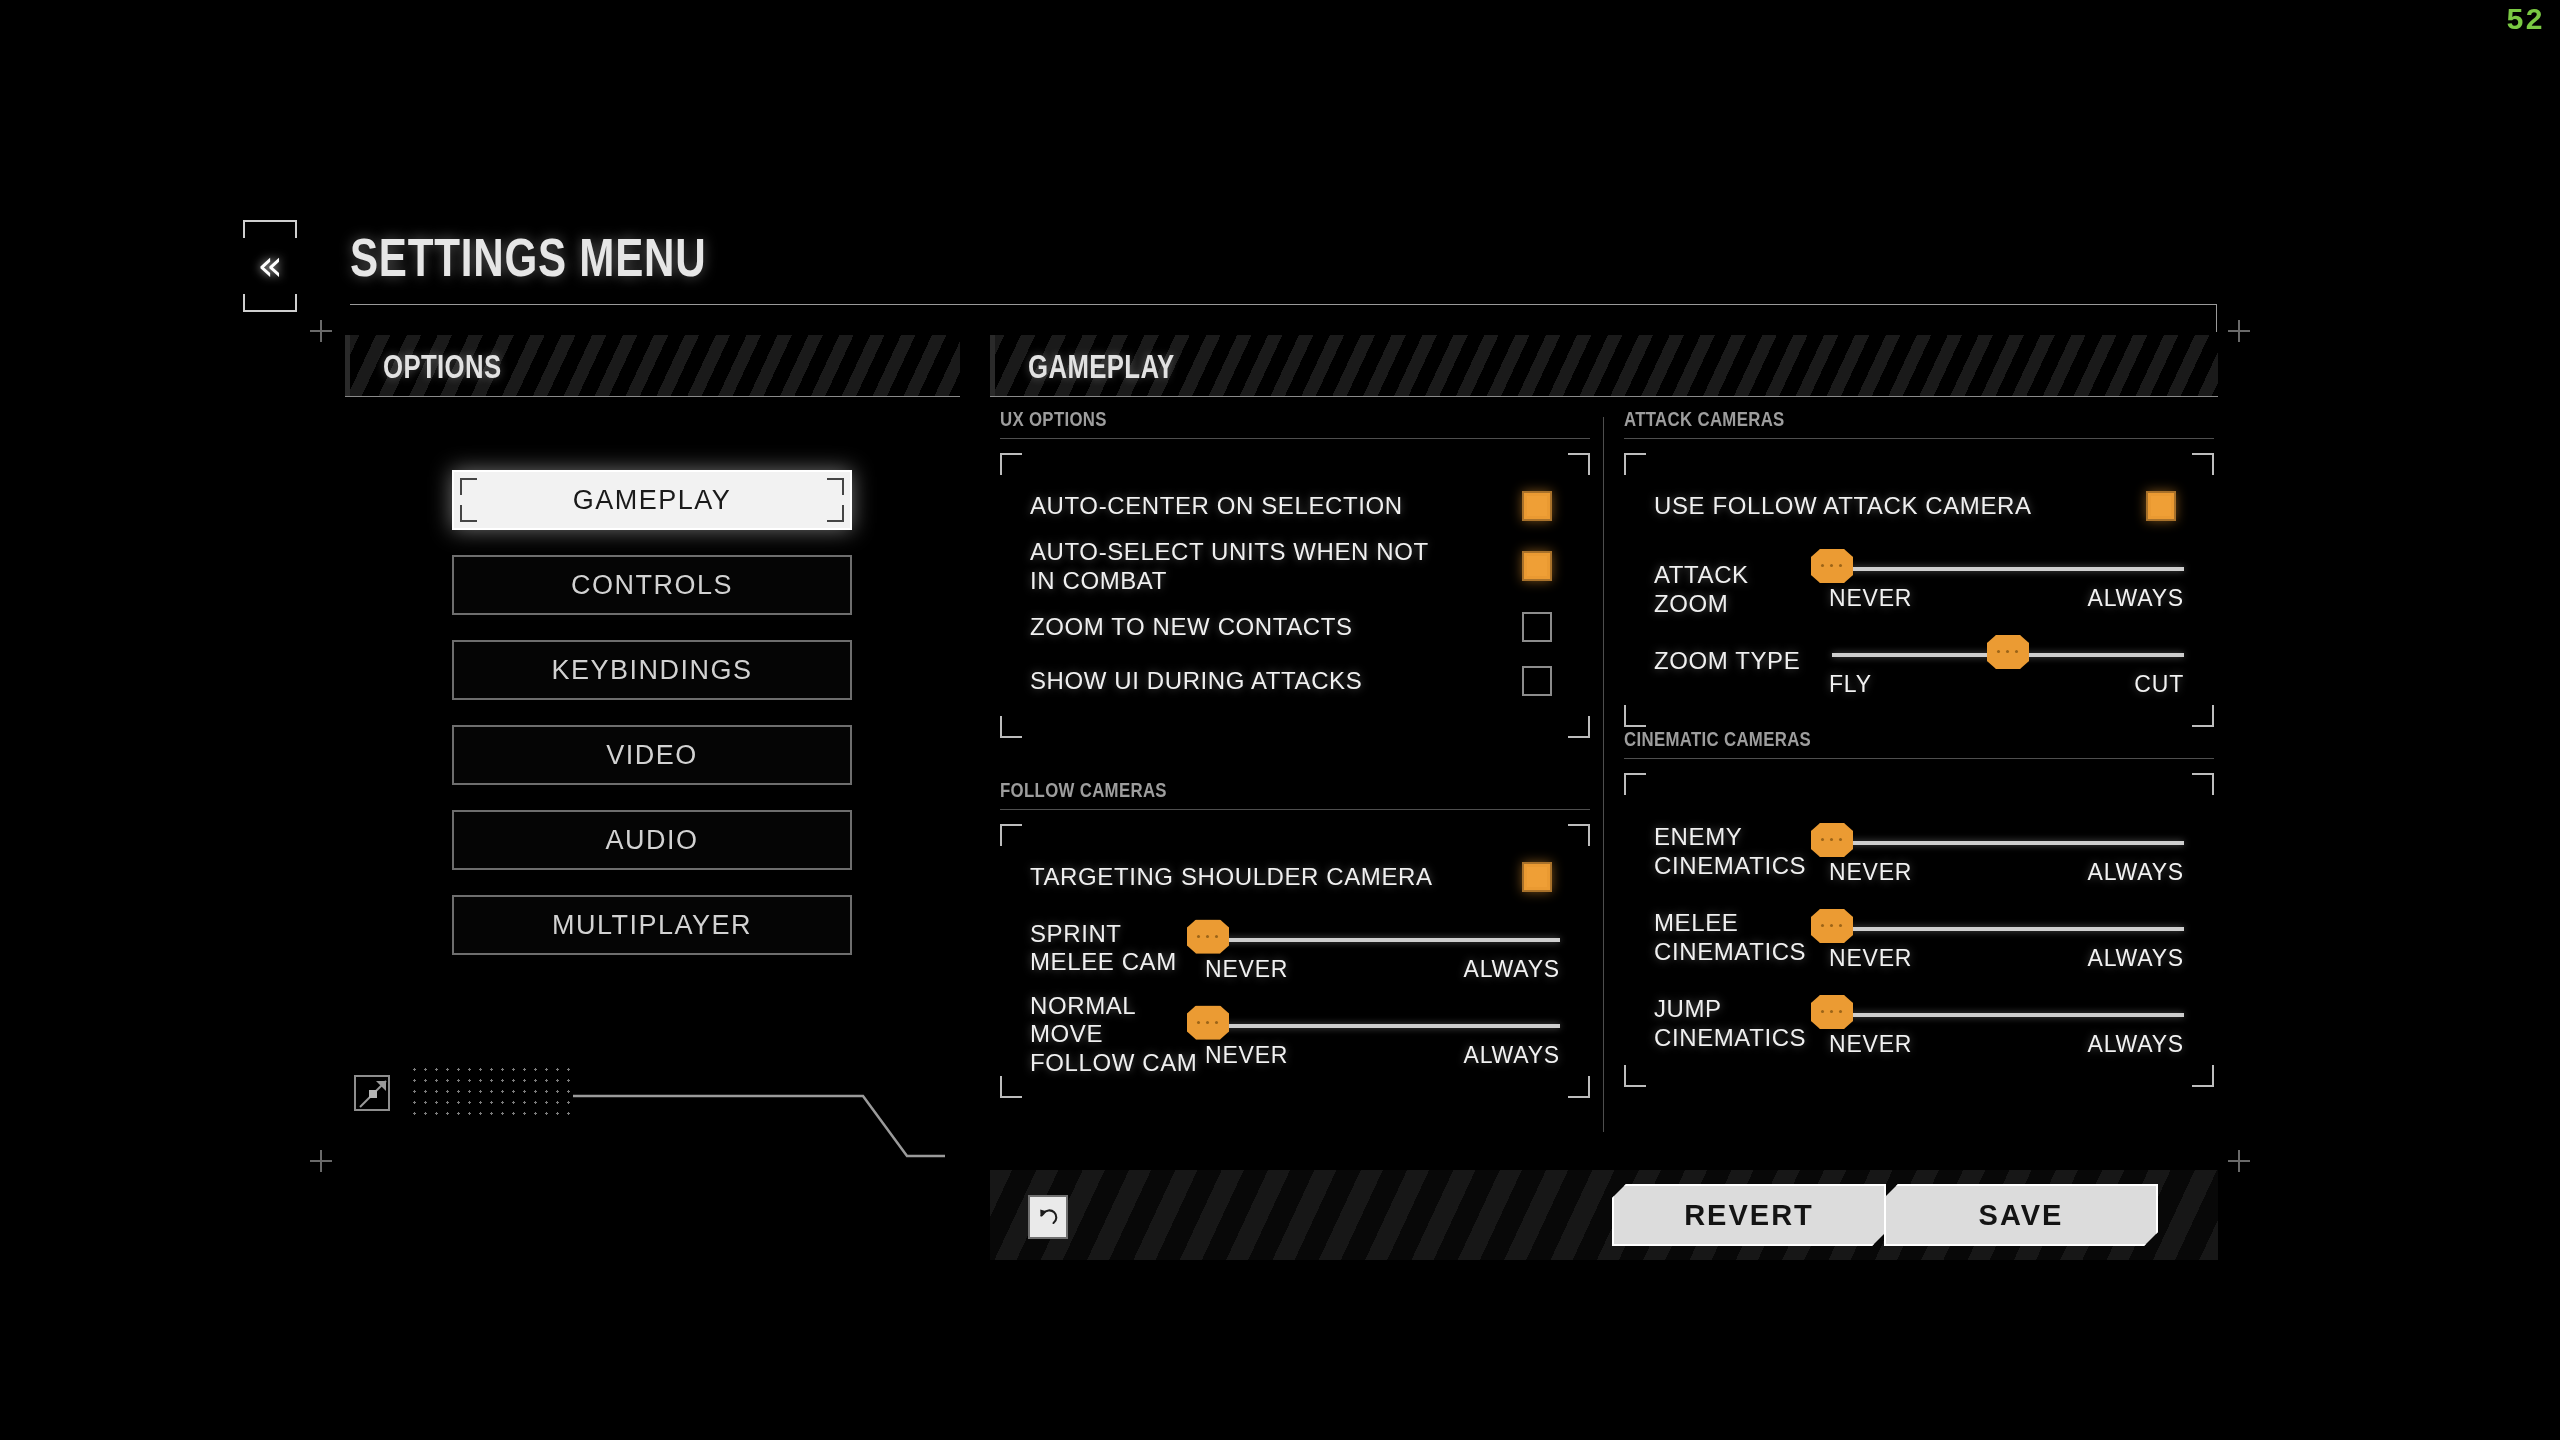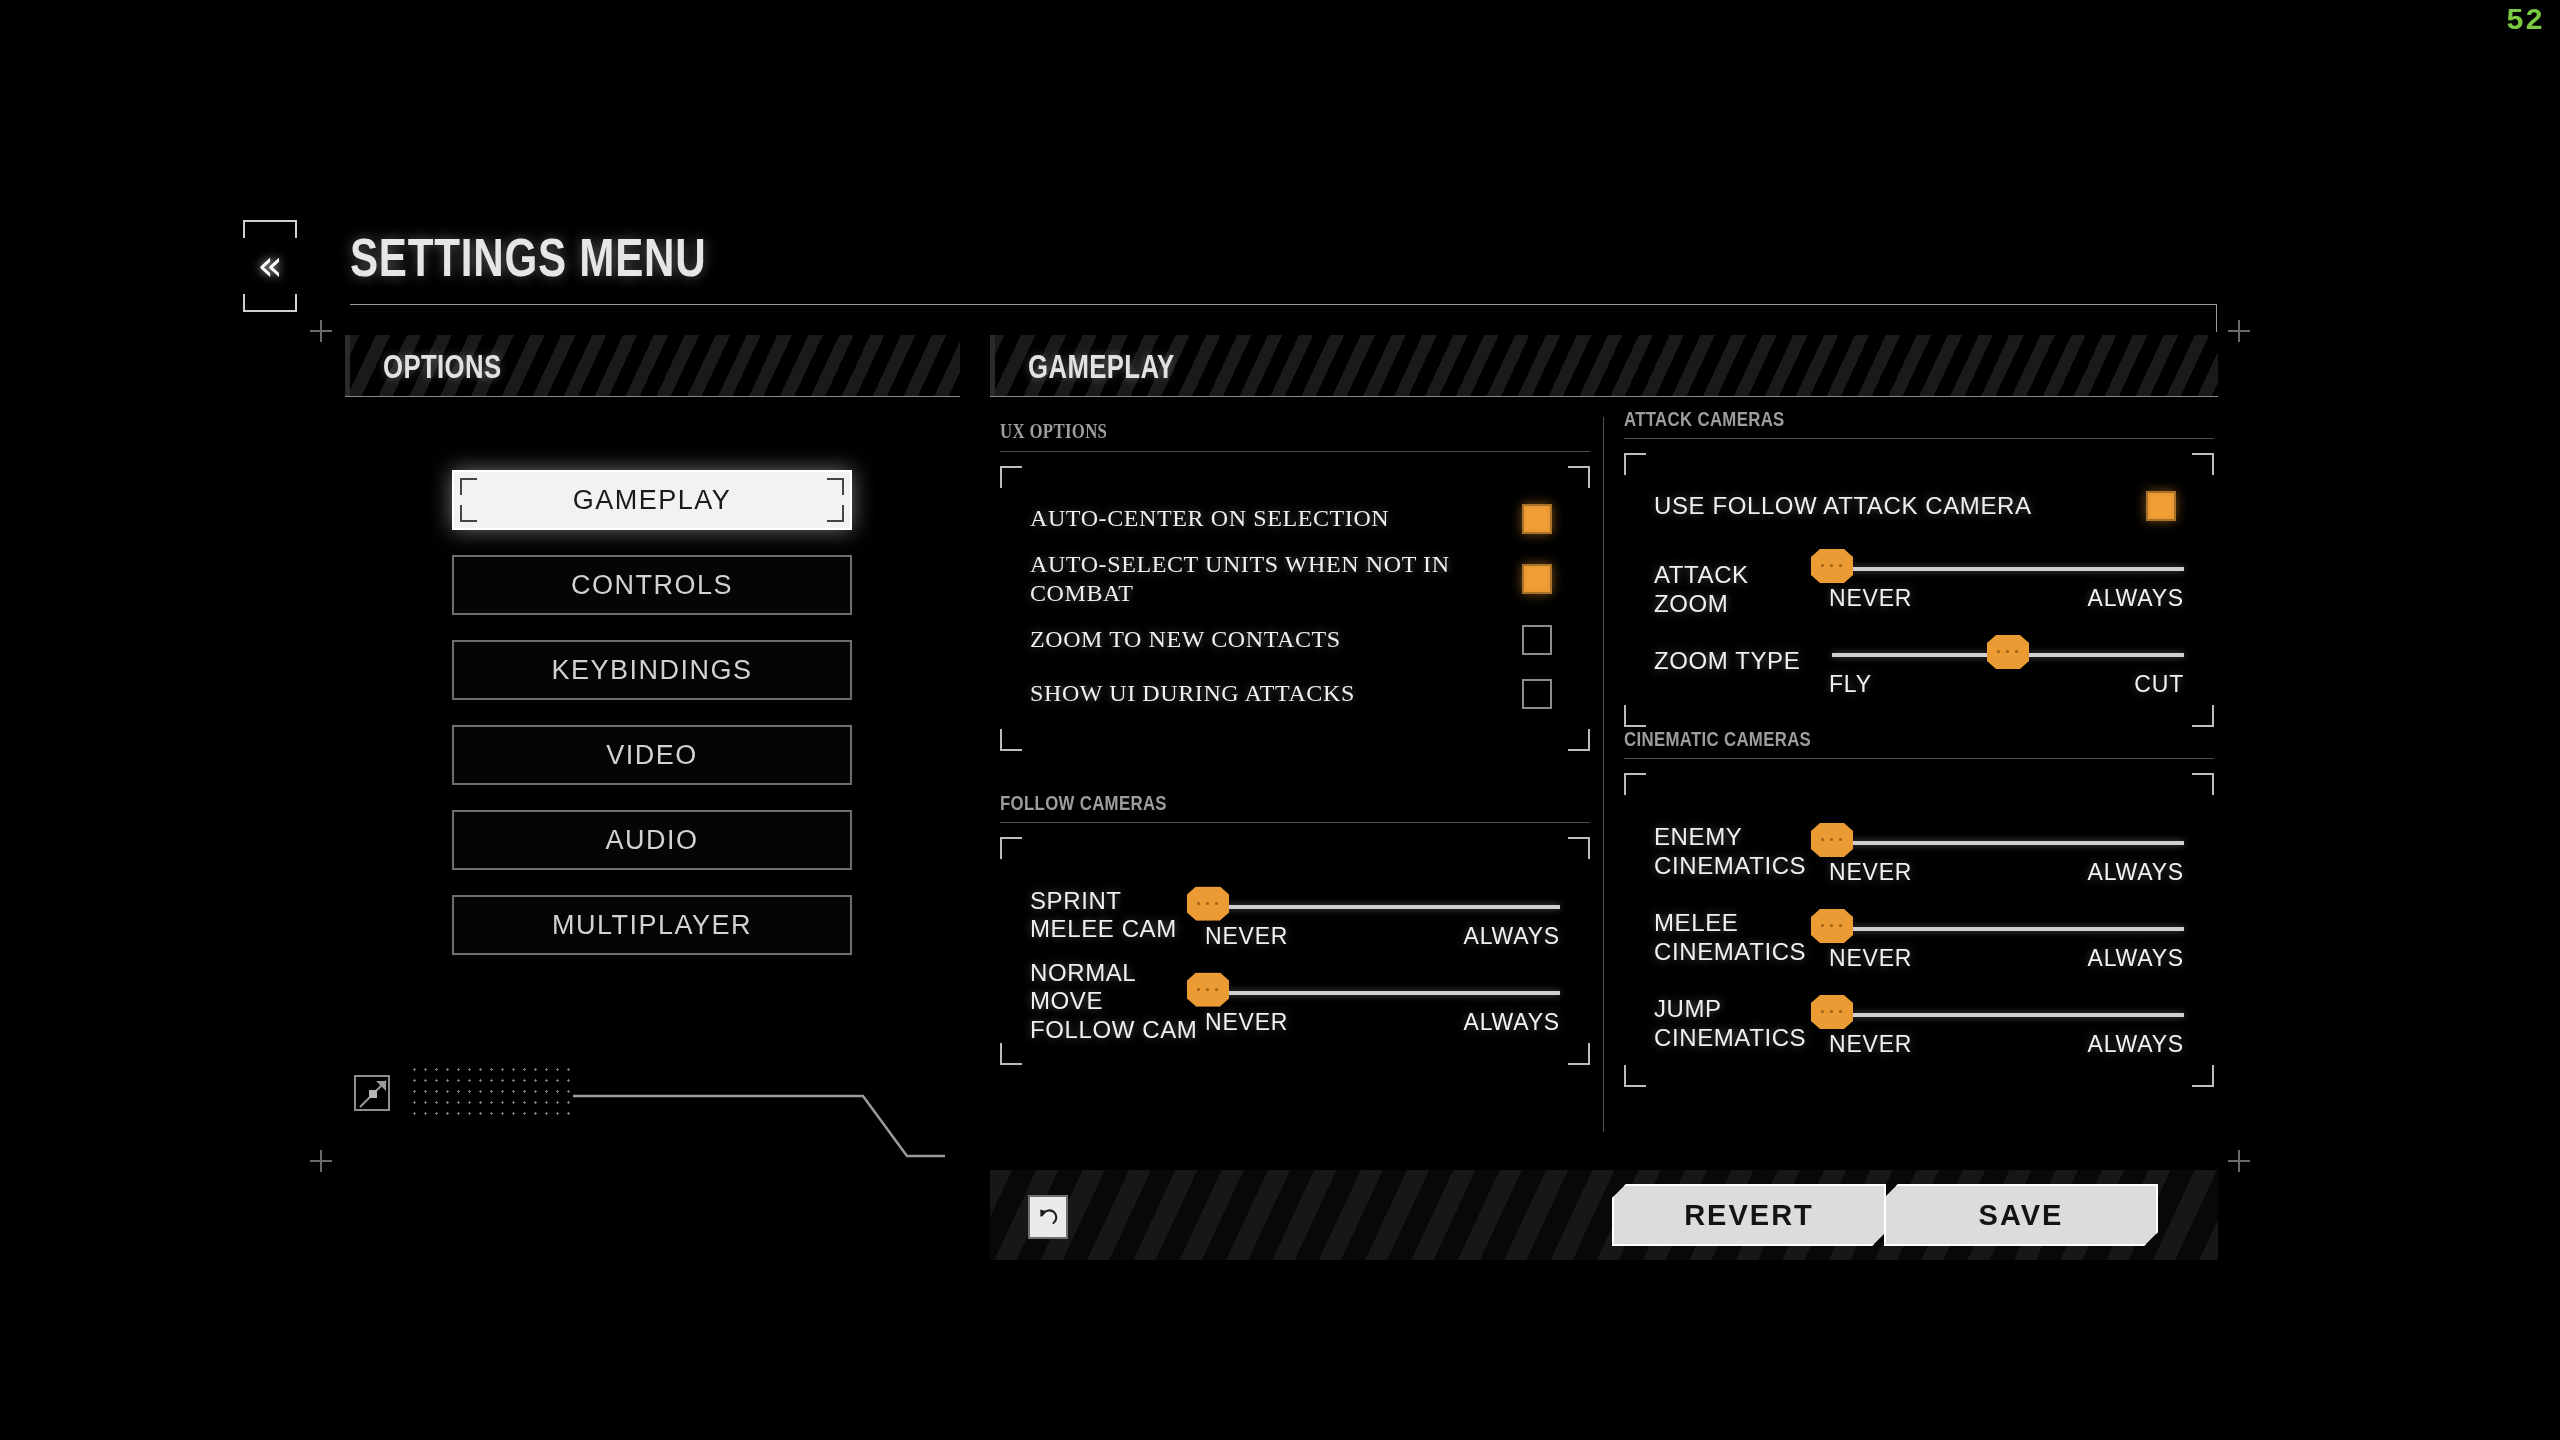--- a/index.html
+++ b/index.html
@@ -296,21 +296,21 @@
   </div>
   <div id="deco-dots"></div>
   <svg id="deco-line" width="372" height="70">
     <polyline points="0,2 290,2 334,62 372,62" fill="none" stroke="#9a9a9a" stroke-width="2.5"></polyline>
   </svg>
 </div>
 
 <div id="content-frame">
   <div id="col-divider"></div>
   <div class="col" id="col-left">
-      <div style="margin-top: 12px; font-family: Liberation Serif, serif;">
+      <div style="margin-top: 0px;">
         <div class="sec-title">UX OPTIONS</div>
         <div class="sec-rule"></div>
         <div class="group">
           <span class="g-c tl"></span>
           <span class="g-c tr"></span>
           <span class="g-c bl"></span>
           <span class="g-c br"></span>
           <div class="g-inner">
             <div class="chk-row">
               <span class="chk-label">AUTO-CENTER ON SELECTION</span>
@@ -333,20 +333,24 @@
       </div>
       <div style="margin-top: 40px;">
         <div class="sec-title">FOLLOW CAMERAS</div>
         <div class="sec-rule"></div>
         <div class="group">
           <span class="g-c tl"></span>
           <span class="g-c tr"></span>
           <span class="g-c bl"></span>
           <span class="g-c br"></span>
           <div class="g-inner">
+            <div class="chk-row">
+              <span class="chk-label">TARGETING SHOULDER CAMERA</span>
+              <span class="chk-box on"></span>
+            </div>
             <div class="sld-row">
               <span class="sld-label">SPRINT MELEE CAM</span>
               <div class="sld-track-wrap">
                 <div class="sld-track"></div>
                 <div class="sld-thumb" style="left: 0%;">
                   <i></i>
                   <i></i>
                   <i></i>
                 </div>
                 <span class="sld-min">NEVER</span>

